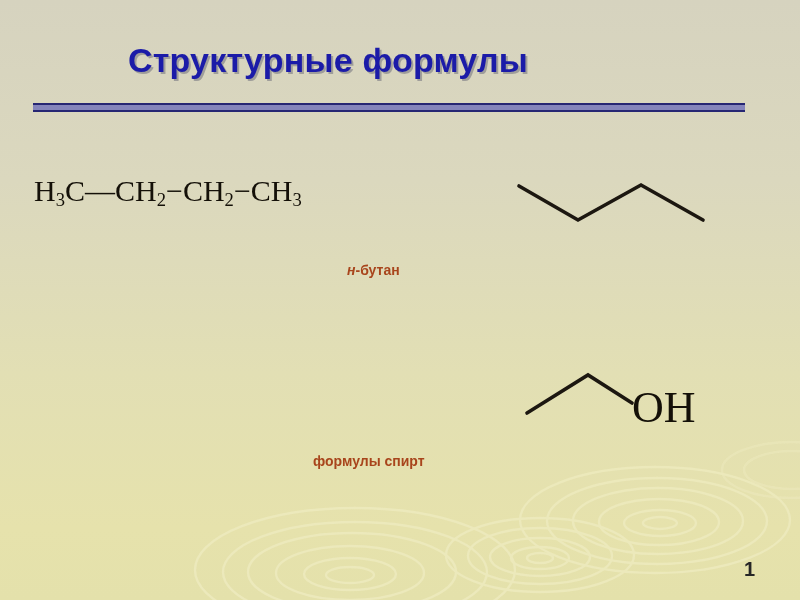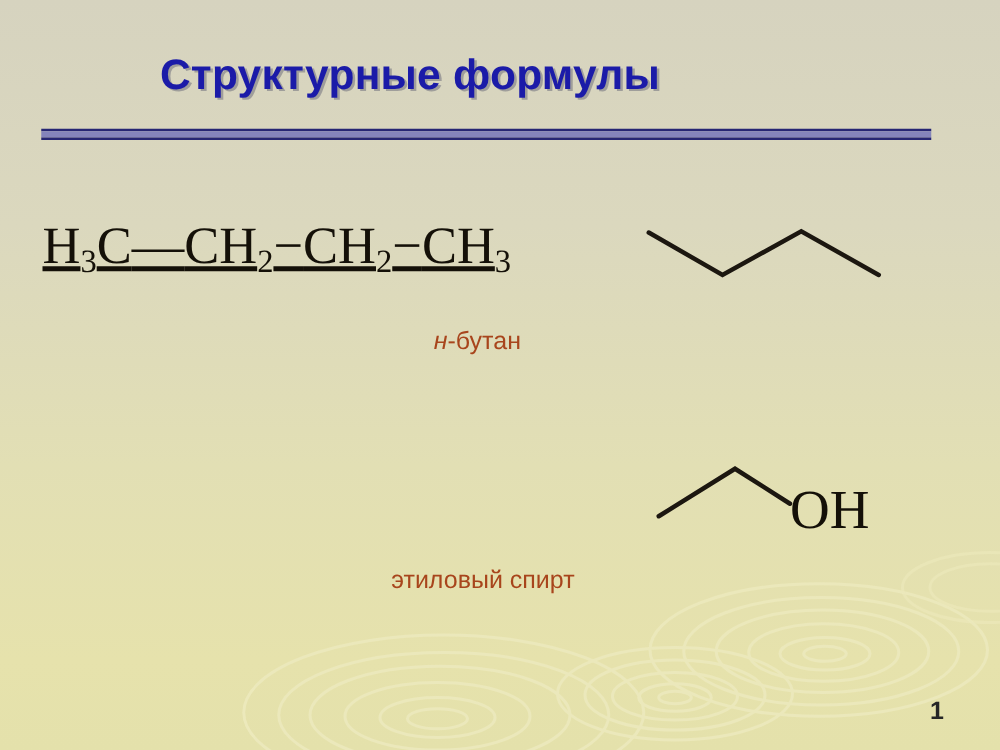--- a/index.html
+++ b/index.html
@@ -69,47 +69,46 @@
     top: 2px;
     width: 100%;
     height: 5px;
     background: #8484bb;
   }
 
   
   .formula {
     position: absolute;
     font-family: "Liberation Serif", serif;
-    font-size: 42px;
+    font-size: 30px;
     color: #141008;
     white-space: nowrap;
     line-height: 1;
-    text-decoration: underline;
   }
   .formula sub {
     font-size: 0.62em;
     vertical-align: -0.28em;
     line-height: 0;
   }
   .bond-long { letter-spacing: 0; }
 
   #formula-butane {
     left: 34px;
     top: 176px;
   }
   #formula-ethanol {
     left: 74px;
     top: 378px;
   }
 
   .caption {
     position: absolute;
     font-family: "Liberation Sans", sans-serif;
-    font-weight: normal;
-    font-size: 20px;
+    font-weight: bold;
+    font-size: 14px;
     color: #a8451c;
     white-space: nowrap;
   }
   .caption .ital { font-style: italic; }
 
   #caption-butane {
     left: 347px;
     top: 262px;
   }
   #caption-ethanol {
@@ -211,17 +210,17 @@
     <span class="ital">н</span><span>-бутан</span>
   </div>
 
 
   <svg class="skeleton" id="skeleton-ethanol" width="135" height="60" viewBox="0 0 135 60" xmlns="http://www.w3.org/2000/svg">
     <polyline fill="none" stroke="#1c1710" stroke-width="3.6" stroke-linecap="round" stroke-linejoin="miter" points="15,49 76,11 120,39"></polyline>
   </svg>
 
   <div id="oh-label">OH</div>
 
-  <div class="caption" id="caption-ethanol">этиловый спирт</div>
+  <div class="caption" id="caption-ethanol">формулы спирт</div>
 
   <div id="page-number">1</div>
 
 </div>
 
 </body></html>

